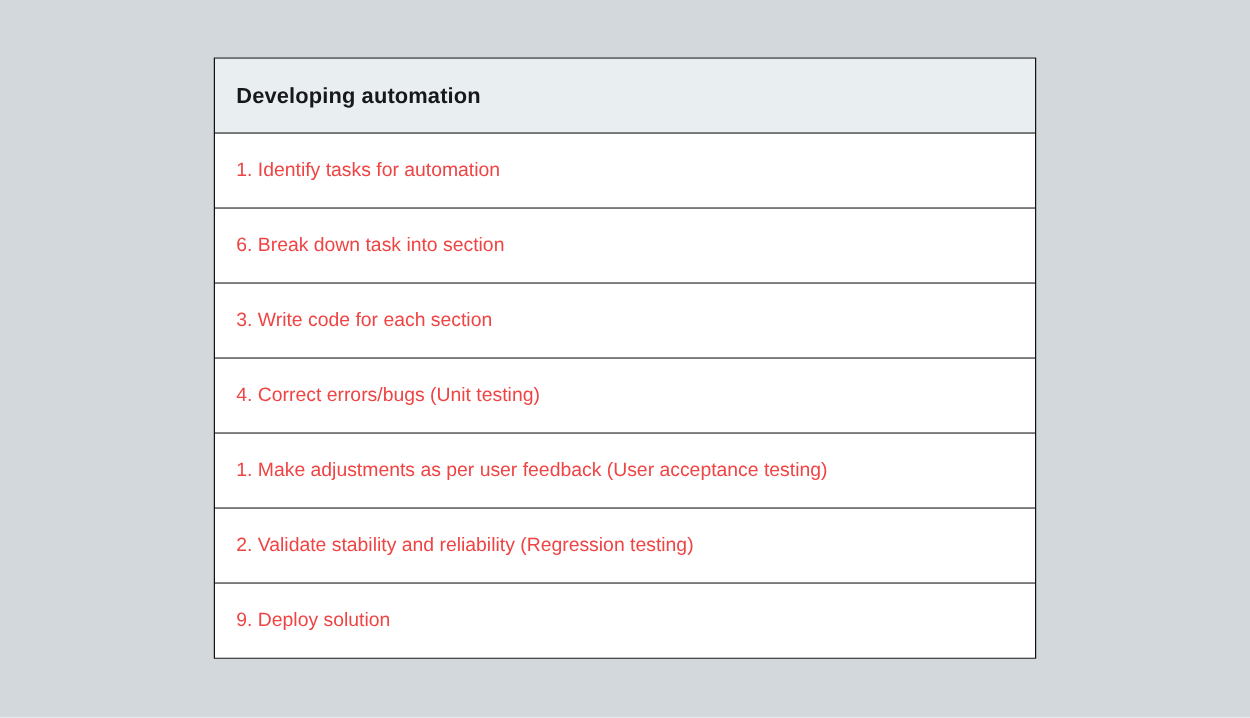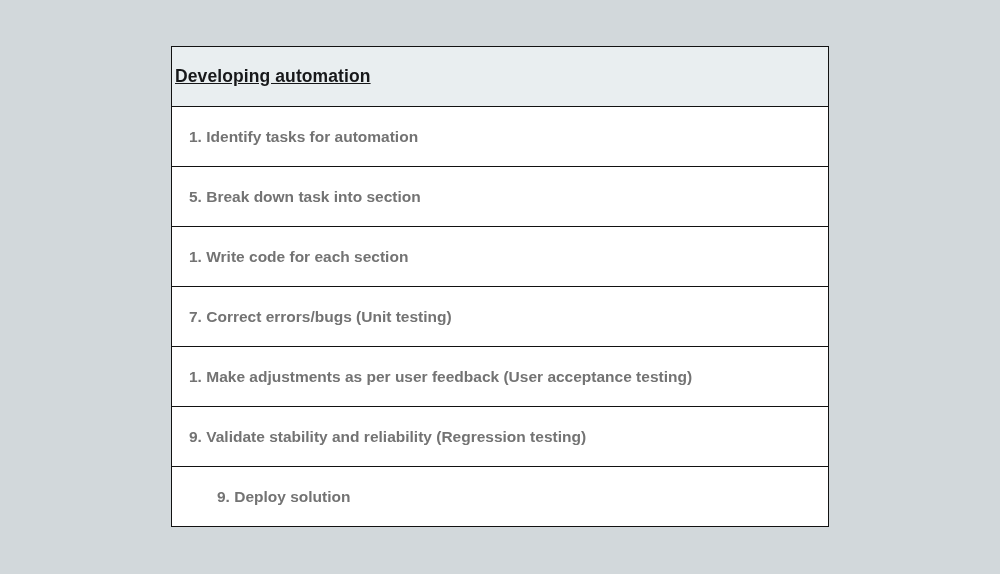--- a/index.html
+++ b/index.html
@@ -21,46 +21,44 @@
     flex-direction: column;
     border: 1px solid #121212;
     background: #ffffff;
   }
   .table-header {
     flex: 1 1 0;
     display: flex;
     align-items: center;
     background: #e9eef0;
     border-bottom: 1px solid #121212;
-    padding-left: 3px;
+    padding-left: 17px;
     font-size: 17.5px;
     font-weight: bold;
     color: #17181a;
     letter-spacing: 0.1px;
-    text-decoration: underline;
   }
   .table-row {
     flex: 1 1 0;
     display: flex;
     align-items: center;
     background: #ffffff;
     border-bottom: 1px solid #121212;
     padding-left: 17px;
     font-size: 15.5px;
-    color: #737373;
-    font-weight: bold;
+    color: #ef4444;
   }
-  .table-row:last-child { border-bottom: none; margin-left: 28px; }
+  .table-row:last-child { border-bottom: none; }
 </style>
 </head>
 <body>
 
 <div class="process-table">
   <div class="table-header">Developing automation</div>
 
 <div class="table-row">1. Identify tasks for automation</div>
-    <div class="table-row">5. Break down task into section</div>
-    <div class="table-row">1. Write code for each section</div>
-    <div class="table-row">7. Correct errors/bugs (Unit testing)</div>
+    <div class="table-row">6. Break down task into section</div>
+    <div class="table-row">3. Write code for each section</div>
+    <div class="table-row">4. Correct errors/bugs (Unit testing)</div>
     <div class="table-row">1. Make adjustments as per user feedback (User acceptance testing)</div>
-    <div class="table-row">9. Validate stability and reliability (Regression testing)</div>
+    <div class="table-row">2. Validate stability and reliability (Regression testing)</div>
     <div class="table-row">9. Deploy solution</div>
   </div>
 
 </body></html>

